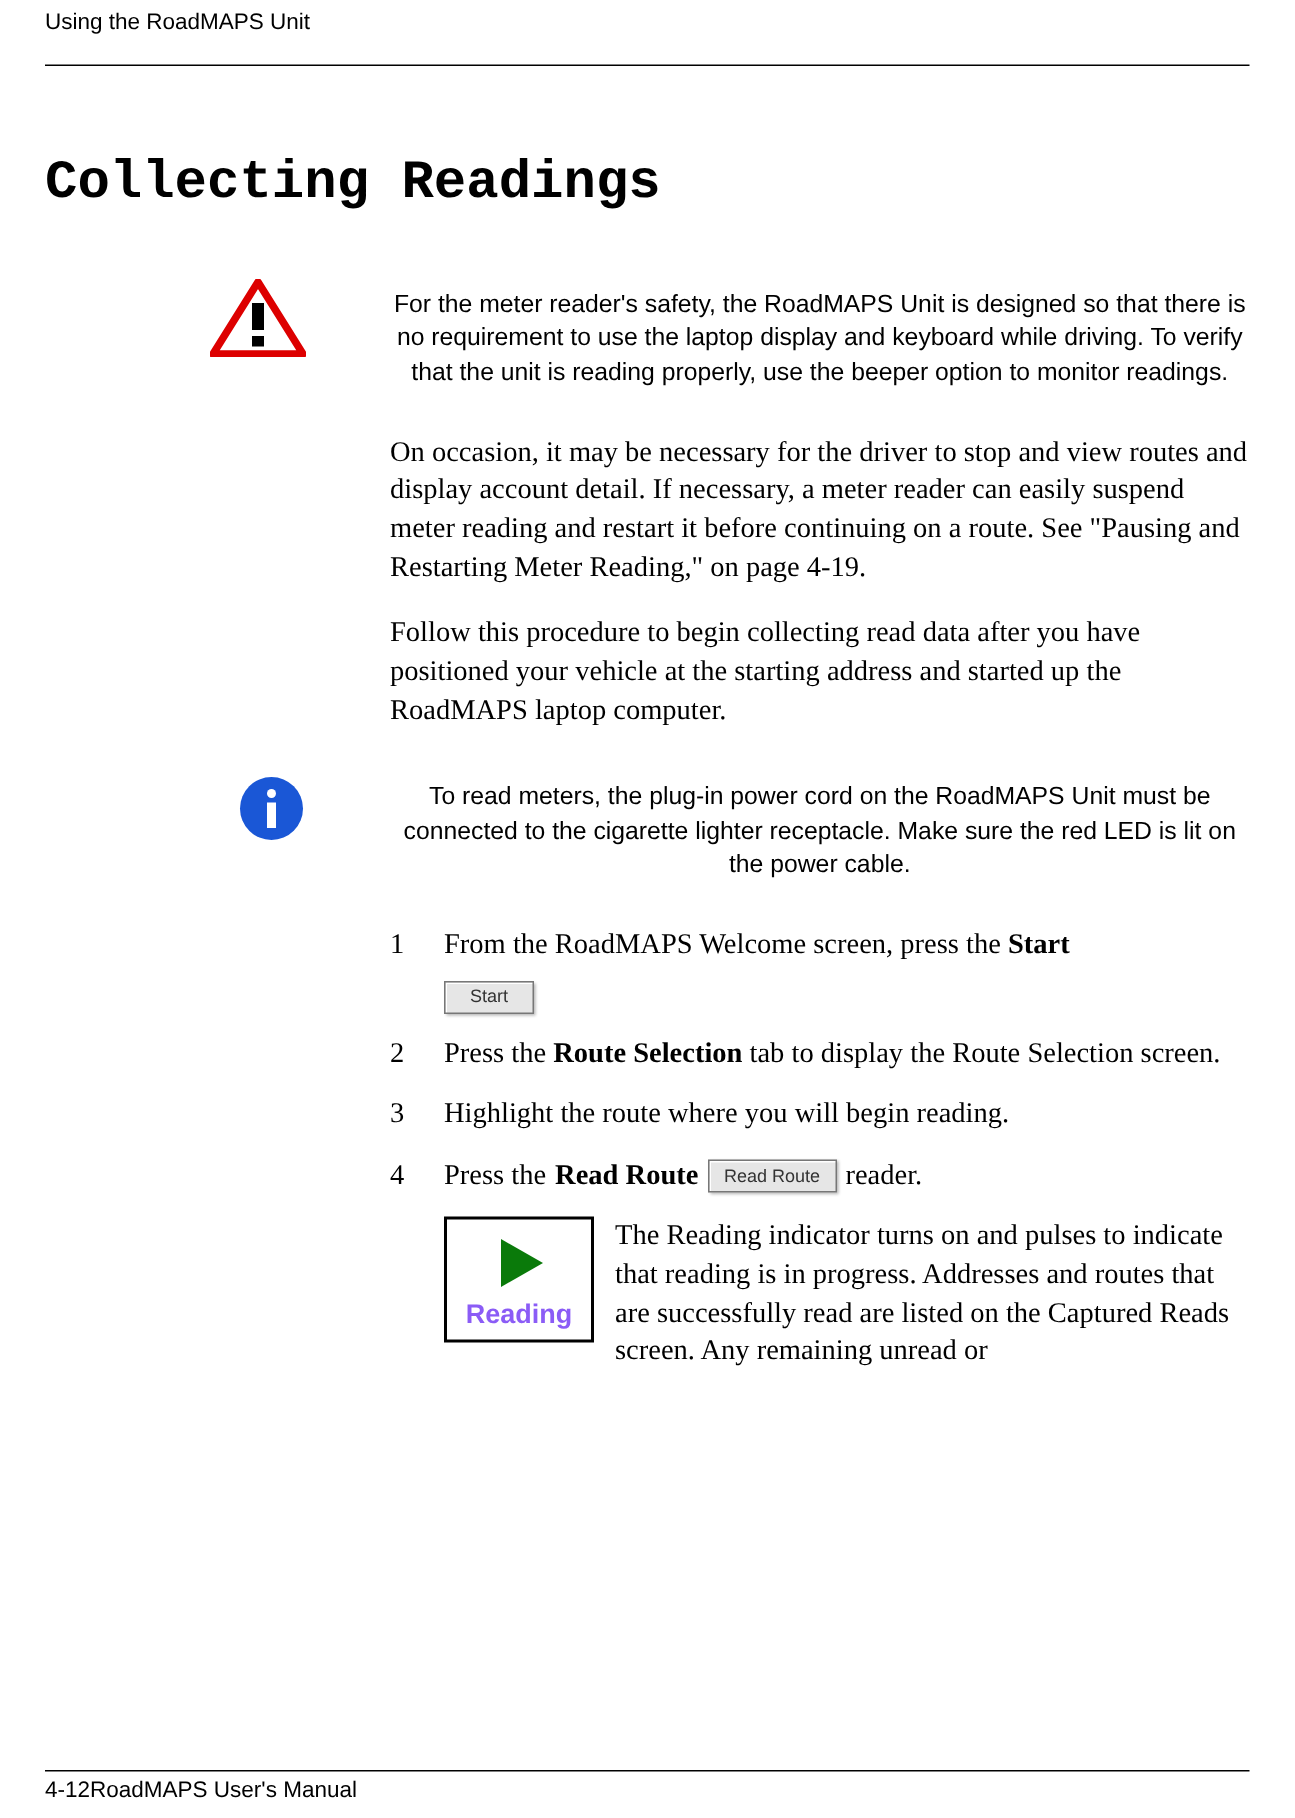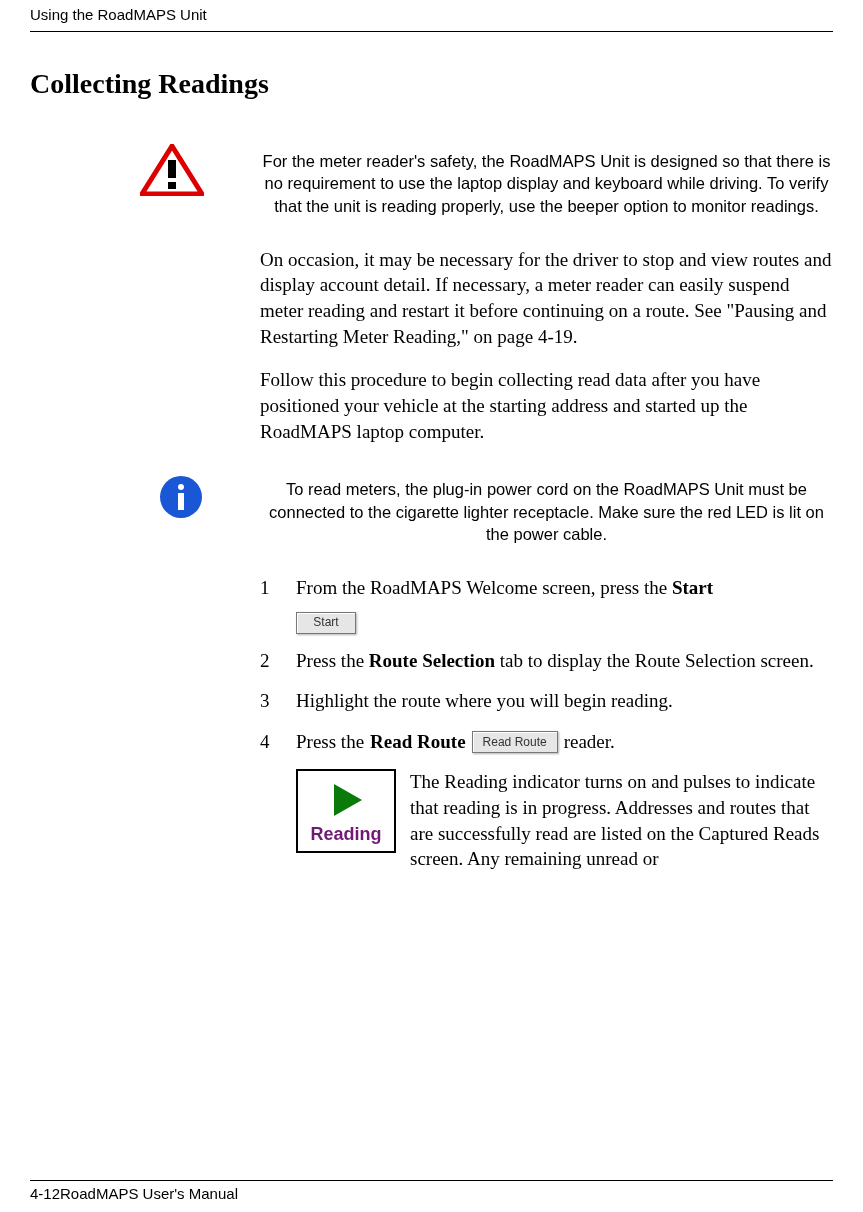--- a/index.html
+++ b/index.html
@@ -16,27 +16,27 @@
   }
   .page {
     padding: 0 30px;
     box-sizing: border-box;
   }
   .running-head {
     font-family: Arial, Helvetica, sans-serif;
     font-size: 15px;
     padding-top: 6px;
     border-bottom: 1.5px solid #000;
-    padding-bottom: 8px;
+    padding-bottom: 20px;
   }
   .h1 {
-    font-family: Liberation Serif, serif;
+    font-family: Liberation Mono, monospace;
     font-weight: bold;
-    font-size: 28px;
-    margin-top: 36px;
+    font-size: 36px;
+    margin-top: 57px;
     margin-bottom: 50px;
   }
   .content {
     margin-left: 230px;
     font-size: 19px;
     line-height: 1.35;
   }
   .callout {
     position: relative;
     margin-bottom: 30px;
@@ -116,21 +116,21 @@
     align-items: center;
     justify-content: center;
     flex: 0 0 96px;
   }
   .reading-indicator .tri {
     margin-top: 4px;
   }
   .reading-indicator .label {
     font-family: "Comic Sans MS", Arial, sans-serif;
     font-weight: bold;
-    color: #701a75;
+    color: #8b5cf6;
     font-size: 18px;
     margin-top: 2px;
   }
   .footer {
     position: absolute;
     left: 30px;
     right: 30px;
     bottom: 10px;
     border-top: 1.5px solid #000;
     font-family: Arial, Helvetica, sans-serif;

